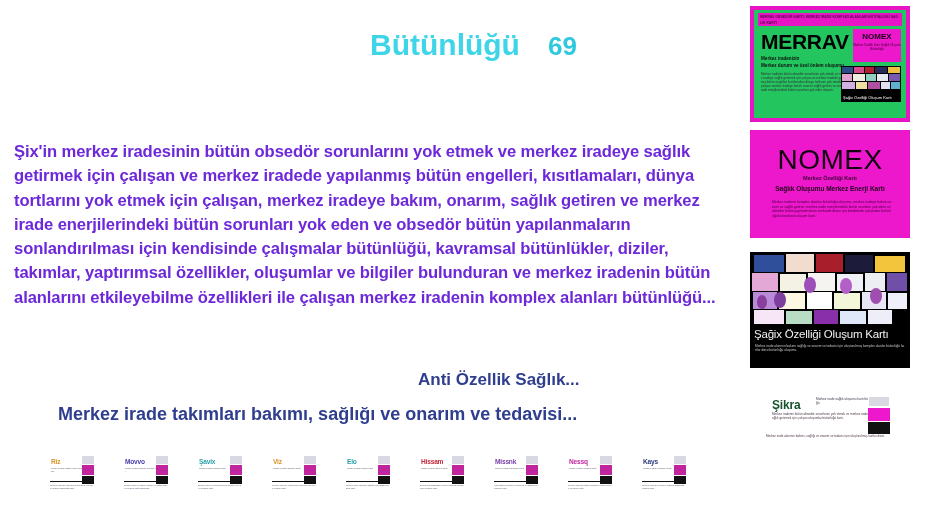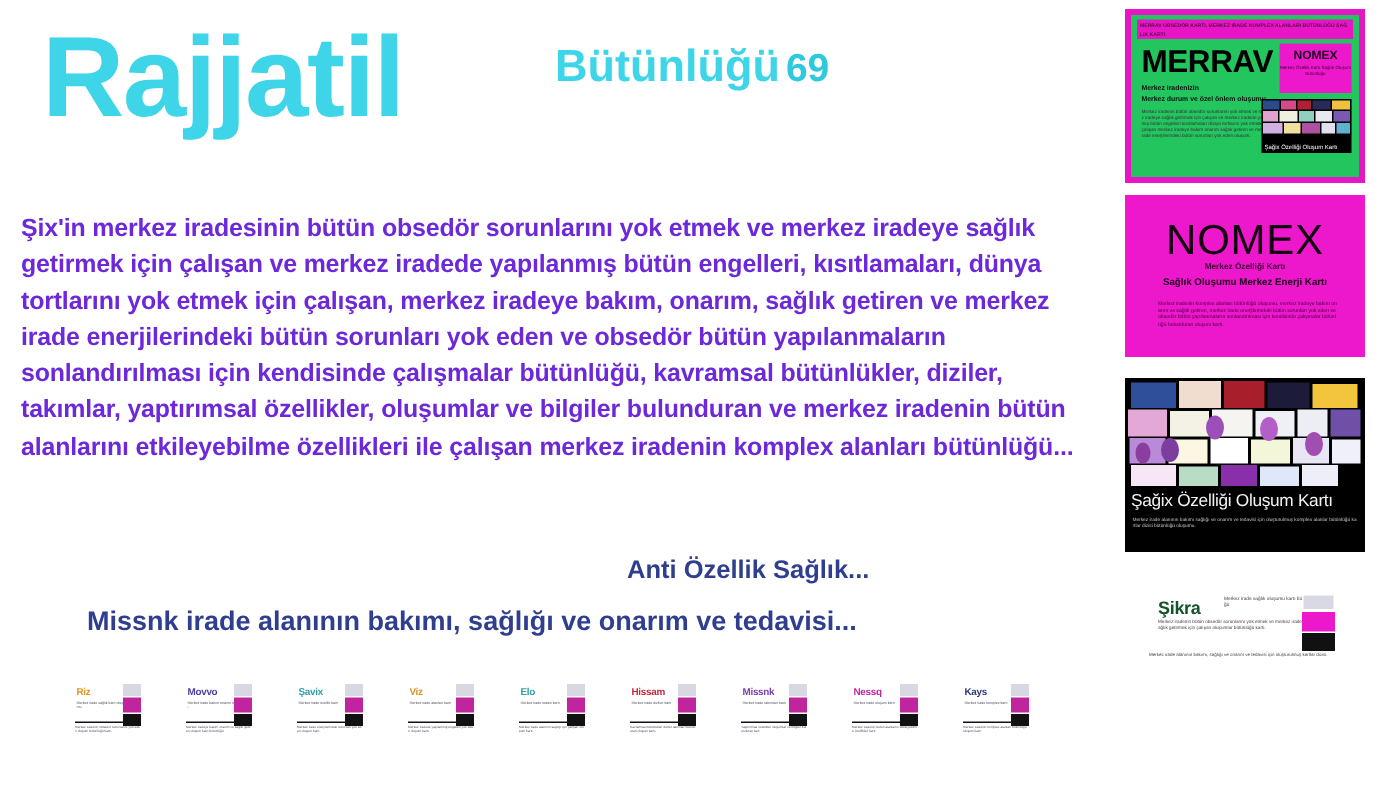--- a/index.html
+++ b/index.html
@@ -50,21 +50,21 @@
   .subtitle-line1 {
     font-size: 30px;
     font-weight: bold;
     color: #3ED5E8;
     line-height: 1.12;
     white-space: nowrap;
   }
   .subtitle-row2 {
     display: flex;
     align-items: baseline;
-    gap: 4px;
+    gap: 28px;
   }
   .subtitle-line2 {
     font-size: 30px;
     font-weight: bold;
     color: #3ED5E8;
     line-height: 1.12;
     white-space: nowrap;
   }
   .page-number {
     font-size: 26px;
@@ -445,35 +445,34 @@
     height: 1px;
     background: #111;
   }
 </style>
 </head>
 <body>
 
 <div id="page">
 
   <div class="header">
-    <div class="brand-title">Rajjatil</div>
     <div class="subtitle-block">
       <div class="subtitle-row2">
         <div class="subtitle-line2">Bütünlüğü</div>
         <div class="page-number">69</div>
       </div>
     </div>
   </div>
 
   <div class="body-copy">
     <p>Şix'in merkez iradesinin bütün obsedör sorunlarını yok etmek ve merkez iradeye sağlık getirmek için çalışan ve merkez iradede yapılanmış bütün engelleri, kısıtlamaları, dünya tortlarını yok etmek için çalışan, merkez iradeye bakım, onarım, sağlık getiren ve merkez irade enerjilerindeki bütün sorunları yok eden  ve obsedör bütün yapılanmaların sonlandırılması için kendisinde çalışmalar bütünlüğü, kavramsal bütünlükler, diziler, takımlar, yaptırımsal özellikler, oluşumlar ve bilgiler bulunduran ve merkez iradenin bütün alanlarını etkileyebilme özellikleri ile çalışan merkez iradenin komplex alanları bütünlüğü...</p>
   </div>
 
   <div class="tagline-anti">Anti Özellik Sağlık...</div>
-  <div class="tagline-merkez">Missnk irade alanının bakımı, sağlığı ve onarım ve tedavisi...</div>
+  <div class="tagline-merkez">Merkez irade takımları bakımı, sağlığı ve onarım ve tedavisi...</div>
 
   <div class="right-col">
 
     <div class="card-merrav">
       <div class="card-merrav-inner">
         <div class="merrav-band">MERRAV OBSEDÖR KARTI, MERKEZ IRADE KOMPLEX ALANLARI BÜTÜNLÜĞÜ SAĞLIK KARTI</div>
         <div class="merrav-word">MERRAV</div>
         <div class="merrav-sub">
           <div>Merkez iradenizin</div>
           <div>Merkez durum ve özel önlem oluşumu.</div>

